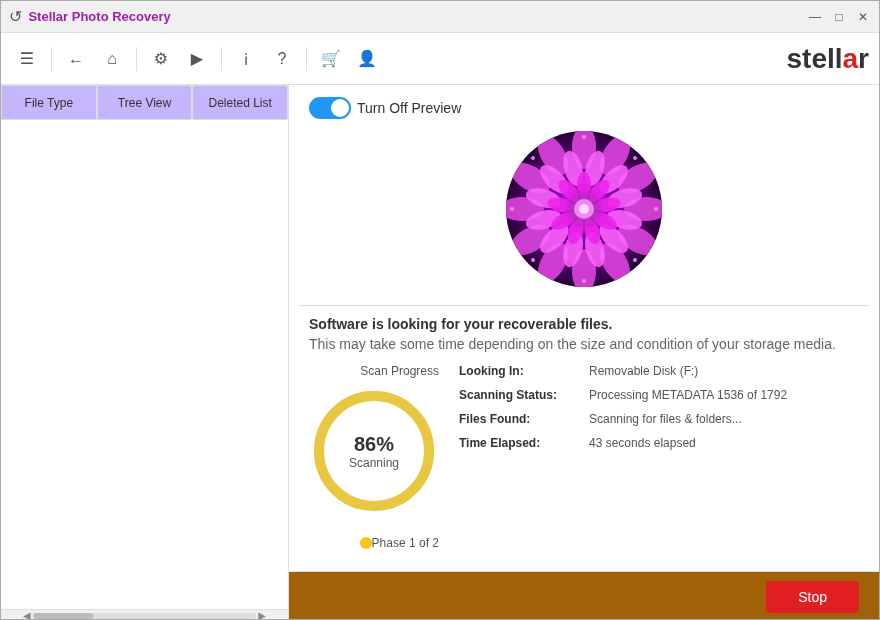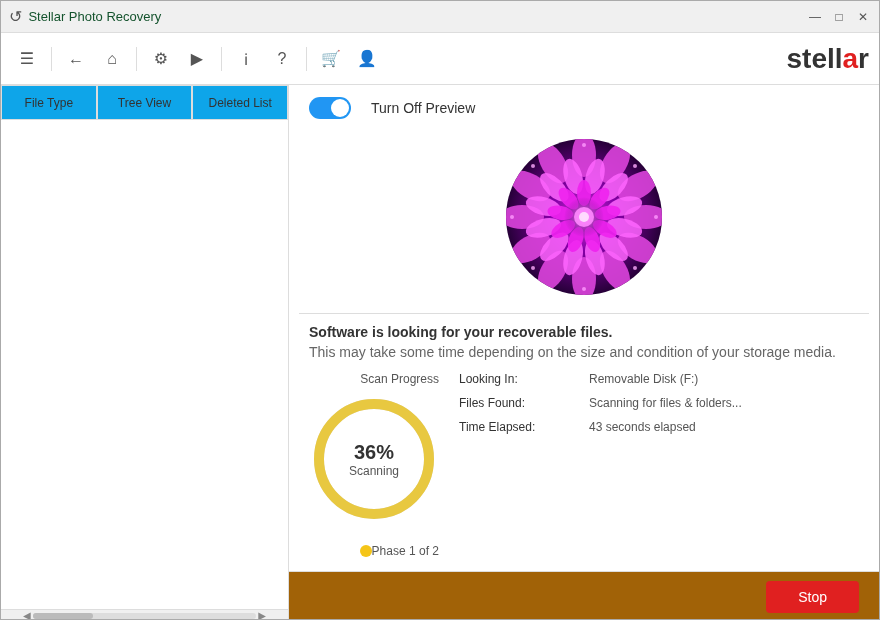--- a/index.html
+++ b/index.html
@@ -27,22 +27,22 @@
       display: flex;
       align-items: center;
       gap: 6px;
     }
     .titlebar-icon {
       font-size: 16px;
       color: #555;
     }
     .titlebar-title {
       font-size: 13px;
-      color: #14532d;
-      font-weight: 400;
+      color: #a21caf;
+      font-weight: 700;
     }
     .titlebar-controls {
       display: flex;
       gap: 8px;
     }
     .titlebar-btn {
       width: 16px;
       height: 16px;
       display: flex;
       align-items: center;
@@ -108,21 +108,21 @@
     .tab {
       flex: 1;
       height: 34px;
       display: flex;
       align-items: center;
       justify-content: center;
       cursor: pointer;
       font-size: 12px;
       border: 1px solid #ddd;
       border-bottom: none;
-      background: #0ea5e9;
+      background: #c4b5fd;
       color: #333;
     }
     .left-content {
       flex: 1;
       overflow-y: auto;
     }
     .left-scrollbar {
       height: 12px;
       background: #f0f0f0;
       border-top: 1px solid #ddd;
@@ -163,22 +163,22 @@
     
     .preview-area {
       padding: 12px 20px 8px 20px;
       display: flex;
       flex-direction: column;
       align-items: flex-start;
     }
     .toggle-row {
       display: flex;
       align-items: center;
-      gap: 20px;
-      margin-bottom: 18px;
+      gap: 6px;
+      margin-bottom: 10px;
     }
     .toggle-switch {
       width: 42px;
       height: 22px;
       background: #2196F3;
       border-radius: 11px;
       position: relative;
       cursor: pointer;
     }
     .toggle-switch::after {
@@ -299,21 +299,21 @@
       flex: 1;
     }
     .stat-row {
       display: flex;
       gap: 10px;
       margin-bottom: 10px;
       align-items: baseline;
     }
     .stat-key {
       font-size: 12px;
-      font-weight: normal;
+      font-weight: bold;
       color: #333;
       min-width: 120px;
     }
     .stat-val {
       font-size: 12px;
       color: #555;
     }
 
     
     .bottom-bar {
@@ -499,34 +499,38 @@
           <div class="progress-circle-container">
             <svg width="130" height="130" viewBox="0 0 130 130">
 
               <circle cx="65" cy="65" r="55" fill="none" stroke="#e0e0e0" stroke-width="10"></circle>
 
               <circle cx="65" cy="65" r="55" fill="none" stroke="#e8c840" stroke-width="10" stroke-dasharray="345.4 399.1" stroke-dashoffset="0" stroke-linecap="round" transform="rotate(-90, 65, 65)"></circle>
 
               <circle cx="65" cy="65" r="55" fill="none" stroke="#888" stroke-width="10" stroke-dasharray="30 500" stroke-dashoffset="-345.4" stroke-linecap="round" transform="rotate(-90, 65, 65)"></circle>
             </svg>
             <div class="progress-text">
-              <span class="progress-percent">36%</span>
+              <span class="progress-percent">86%</span>
               <span class="progress-scanned">Scanning</span>
             </div>
           </div>
           <div class="phase-row">
             <div class="phase-dot"></div>
             <span class="phase-text">Phase 1 of 2</span>
           </div>
         </div>
 
         <div class="stats-table">
           <div class="stat-row">
             <span class="stat-key">Looking In:</span>
             <span class="stat-val">Removable Disk (F:)</span>
+          </div>
+          <div class="stat-row">
+            <span class="stat-key">Scanning Status:</span>
+            <span class="stat-val">Processing METADATA 1536 of 1792</span>
           </div>
           <div class="stat-row">
             <span class="stat-key">Files Found:</span>
             <span class="stat-val">Scanning for files &amp; folders...</span>
           </div>
           <div class="stat-row">
             <span class="stat-key">Time Elapsed:</span>
             <span class="stat-val">43 seconds elapsed</span>
           </div>
         </div>

